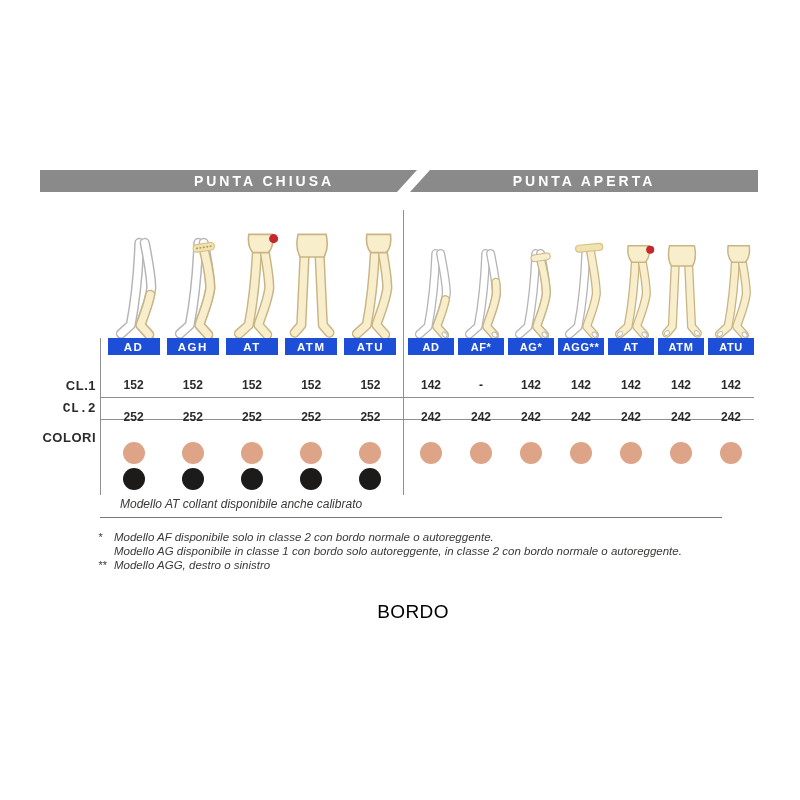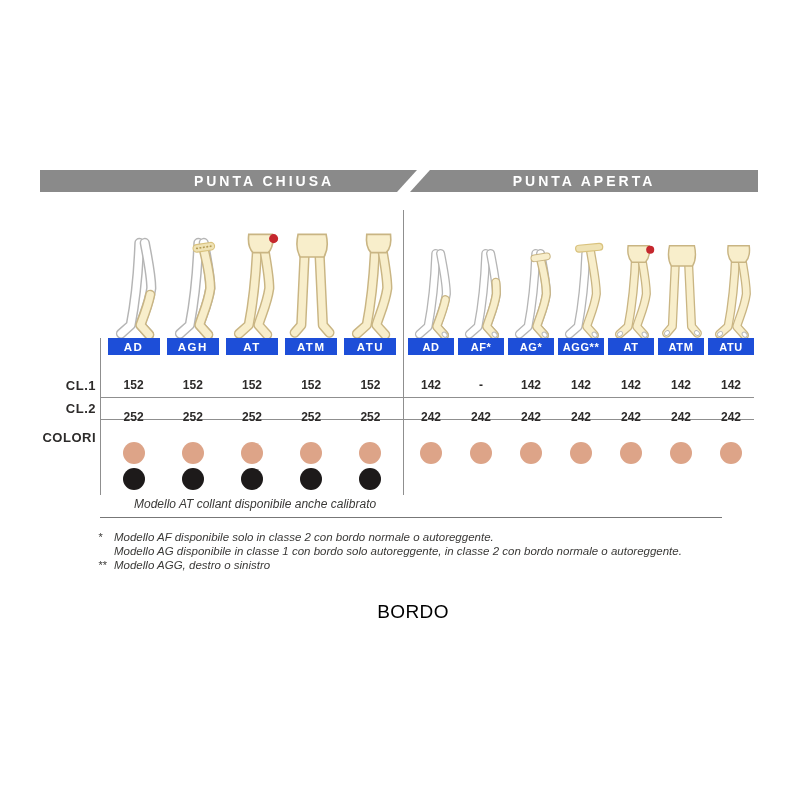--- a/index.html
+++ b/index.html
@@ -21,41 +21,41 @@
   #line-cl1{top:397px;left:100px;width:654px;}
   #line-cl2{top:419px;left:100px;width:654px;}
   #vline-left{left:100px;top:338px;height:157px;}
   #vline-mid{left:403px;top:210px;height:285px;}
   #sep-line{top:517px;left:100px;width:622px;background:#777;}
 
   
   .rowlabel{position:absolute;left:18px;width:78px;text-align:right;
             font-weight:bold;color:#2d2b2a;font-size:13px;letter-spacing:.5px;}
   #lbl-cl1{top:378px;}
-  #lbl-cl2{top:401px;}
+  #lbl-cl2{top:401px;font-family:Liberation Mono, monospace;}
   #lbl-colori{top:430px;}
 
   
   .group{position:absolute;top:210px;display:flex;}
   #group-left{left:104px;width:296px;}
   #group-right{left:406px;width:350px;}
   .col{flex:1;display:flex;flex-direction:column;align-items:center;}
   .fig{height:128px;display:flex;align-items:flex-end;justify-content:center;}
   .hdr{height:17px;background:#1d4ed8;color:#fff;font-size:11.5px;font-weight:bold;
        letter-spacing:1.5px;display:flex;align-items:center;justify-content:center;
        box-sizing:border-box;white-space:nowrap;width:52px;}
   #group-right .hdr{width:46px;letter-spacing:.6px;font-size:11px;}
   .rnum{font-weight:bold;font-size:12px;color:#2d2b2a;}
   .r1{height:42px;display:flex;align-items:flex-end;padding-bottom:5px;box-sizing:border-box;}
   .r2{height:39px;display:flex;align-items:center;}
   .dotcol{display:flex;flex-direction:column;align-items:center;margin-top:6px;gap:4px;}
   .dot{width:22px;height:22px;border-radius:50%;}
 
   
-  .fn-at{position:absolute;top:497px;left:107px;display:flex;align-items:center;gap:20px;}
+  .fn-at{position:absolute;top:497px;left:107px;display:flex;align-items:center;gap:6px;}
   .fn-at .bullet{width:7px;height:7px;border-radius:50%;flex:none;}
   .fn-at .txt{font-style:italic;font-size:12px;color:#3a3937;}
   .notes{position:absolute;top:531px;left:98px;width:650px;font-style:italic;color:#3a3937;}
   .note-line{display:flex;font-size:11.5px;line-height:13.8px;}
   .note-marker{width:16px;flex:none;font-size:11px;}
 
   
   .bordo{position:absolute;top:604px;left:0;width:790px;text-align:center;}
   .bordo-title{font-weight:normal;font-size:19px;letter-spacing:.4px;color:#000;line-height:16px;margin-left:36px;}
   .bordo-sub{font-size:14px;color:#1a1a1a;margin-top:5px;line-height:16px;}

